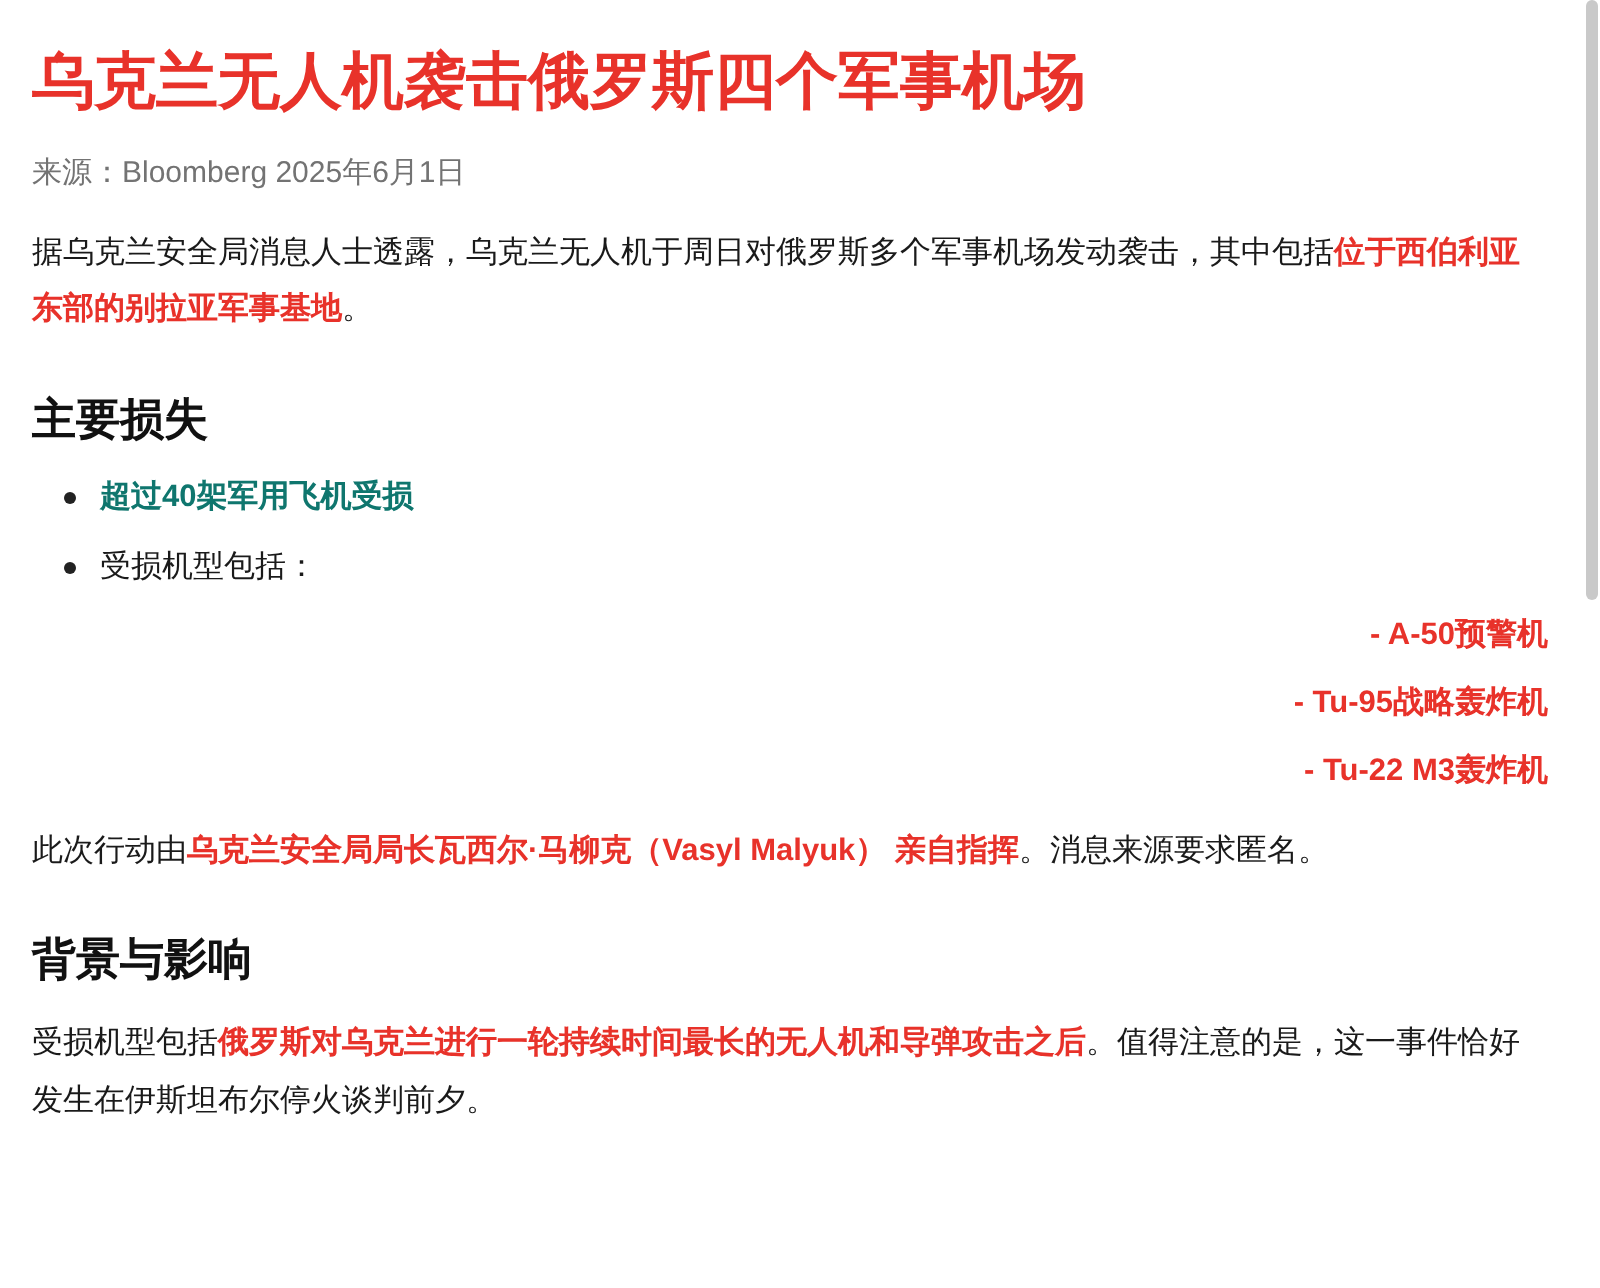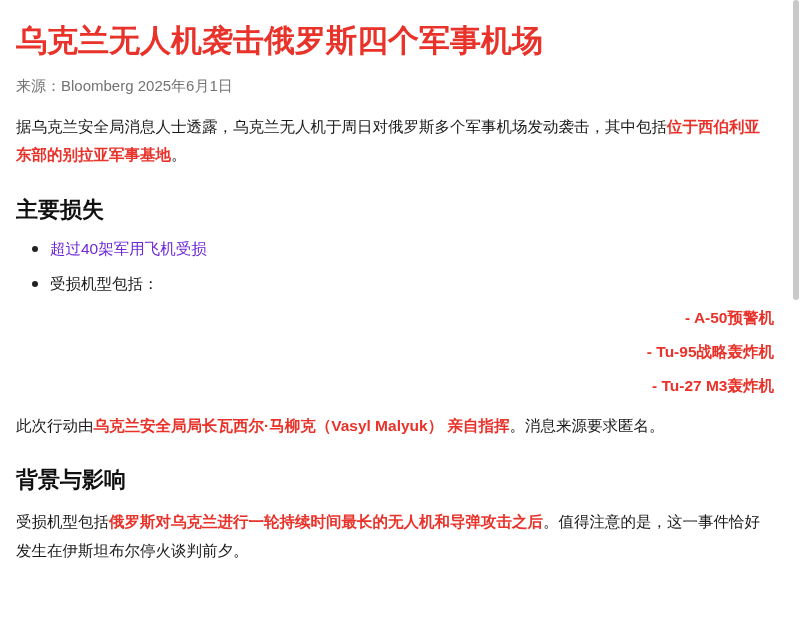--- a/index.html
+++ b/index.html
@@ -106,21 +106,21 @@
   }
   .scrollbar .thumb {
     position: absolute;
     top: 0;
     right: 1px;
     width: 6px;
     height: 300px;
     background: #c9c9c9;
     border-radius: 3px;
   }
-  .bold-red { color: #6d28d9; font-weight: normal; }
+  .bold-red { color: #0f766e; font-weight: bold; }
 </style>
 </head>
 <body>
 
 <div class="page">
 
   <h1 class="title">乌克兰无人机袭击俄罗斯四个军事机场</h1>
 
   <div class="source">来源：Bloomberg 2025年6月1日</div>
 
@@ -130,21 +130,21 @@
 
   <ul class="bullets">
     <li>
       <span class="bold-red">超过40架军用飞机受损</span>
     </li>
     <li>
       <span>受损机型包括：</span>
       <ul class="subitems">
         <li>- A-50预警机</li>
         <li>- Tu-95战略轰炸机</li>
-        <li>- Tu-27 M3轰炸机</li>
+        <li>- Tu-22 M3轰炸机</li>
       </ul>
     </li>
   </ul>
 
 
   <p class="para"><span>此次行动由</span><span class="hl">乌克兰安全局局长瓦西尔·马柳克（Vasyl Malyuk）</span><span> </span><span class="hl">亲自指挥</span><span>。消息来源要求匿名。</span></p>
 
   <h2 class="section">背景与影响</h2>
 
   <p class="para"><span>受损机型包括</span><span class="hl">俄罗斯对乌克兰进行一轮持续时间最长的无人机和导弹攻击之后</span><span>。值得注意的是，这一事件恰好发生在伊斯坦布尔停火谈判前夕。</span></p>

